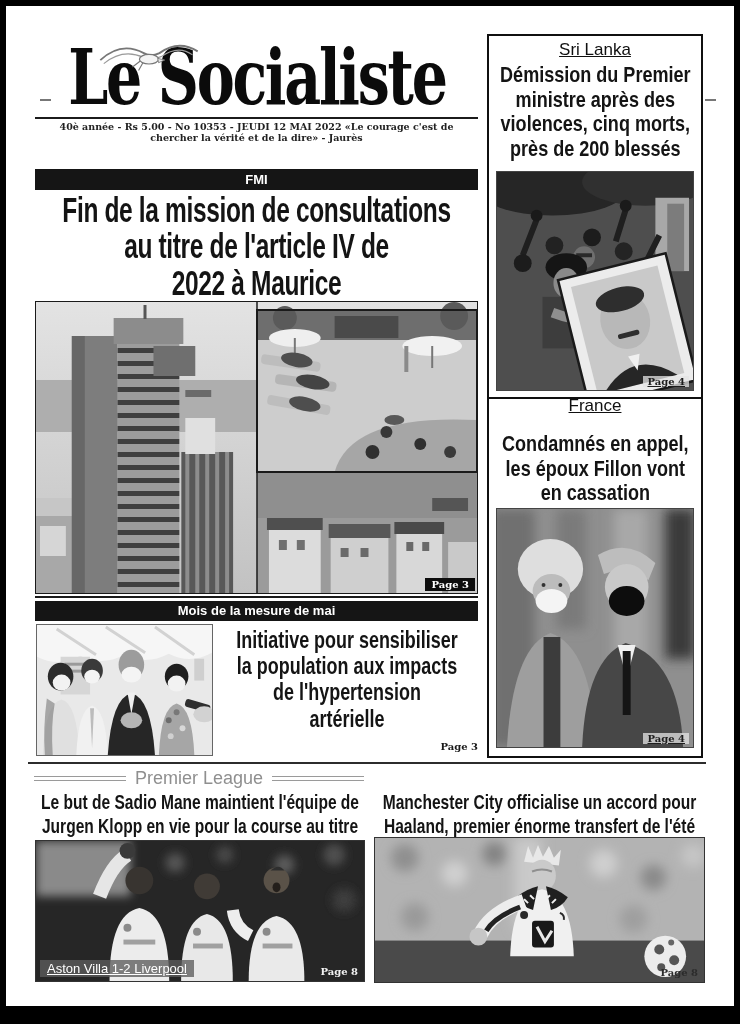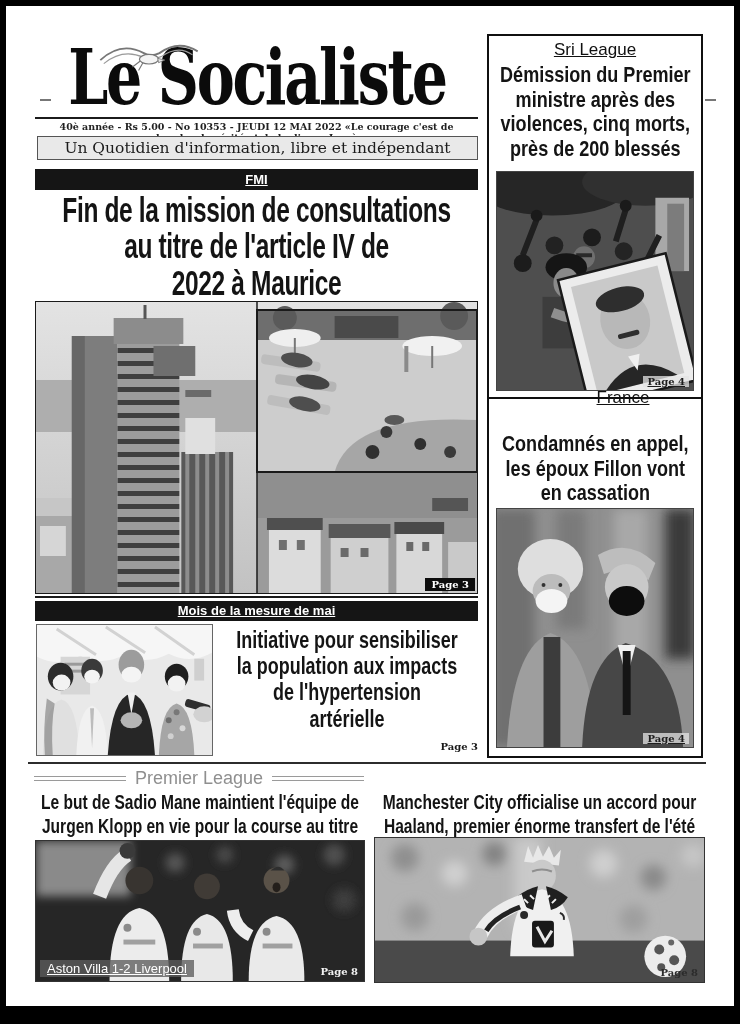--- a/index.html
+++ b/index.html
@@ -17,21 +17,21 @@
       font-family:"DejaVu Serif",serif;font-weight:bold;font-size:76px;line-height:1;
       letter-spacing:-3px;color:#0b0b0b;transform:scaleX(0.75);transform-origin:50% 0;}
   .masthead-rule{left:35px;top:117px;width:443px;height:2px;background:#1b1b1b;}
   .dateline{left:35px;top:121px;width:443px;text-align:center;
       font-family:"DejaVu Serif",serif;font-weight:bold;font-size:9.5px;color:#222;}
   .tagline-box{left:37px;top:136px;width:439px;height:22px;border:1.5px solid #555;
       background:#e9e9e9;text-align:center;font-family:"DejaVu Serif",serif;
       font-size:15.5px;color:#1c1c1c;line-height:22px;}
   
   .bar{background:#151515;color:#fff;text-align:center;font-weight:bold;font-size:13px;}
-  .bar span{text-decoration:underline;}
+  .bar span{}
   .fmi-bar{left:35px;top:169px;width:443px;height:21px;line-height:21px;}
   .mois-bar{left:35px;top:601px;width:443px;height:20px;line-height:20px;}
   
   .hl{font-weight:bold;color:#141414;text-align:center;white-space:pre-line;transform-origin:50% 0;}
   .hl-lead{left:35px;top:192px;width:633px;margin-left:-95px;font-size:35px;line-height:1.04;
       letter-spacing:-0.5px;transform:scaleX(0.70);}
   .hl-health{left:216px;top:627px;width:336px;margin-left:-37px;font-size:23px;line-height:1.14;
       transform:scaleX(0.78);}
   .hl-panel{font-size:22px;line-height:1.12;width:122%;margin-left:-11%;transform:scaleX(0.82);}
   .hl-sport{font-size:21px;line-height:1.12;transform:scaleX(0.74);}
@@ -86,21 +86,20 @@
   <svg class="abs" style="left:88px;top:34px;width:122px;height:40px;z-index:3;" viewBox="0 0 124 46">
     <path d="M6,30 Q30,8 56,22 Q64,27 74,22 Q96,6 118,20" fill="none" stroke="#777" stroke-width="2.2"></path>
     <path d="M10,34 Q32,16 56,27 Q64,31 76,26 Q96,12 112,24" fill="none" stroke="#9a9a9a" stroke-width="1.3"></path>
     <ellipse cx="62" cy="29" rx="11" ry="5.5" fill="#f4f4f4" stroke="#777" stroke-width="1.4"></ellipse>
     <path d="M72,28 l8,2 l-7,3 z" fill="#e8e8e8" stroke="#777" stroke-width="1"></path>
     <path d="M52,31 l-9,7 M55,33 l-5,9" stroke="#777" stroke-width="1.3" fill="none"></path>
   </svg>
   <div class="abs masthead-title">Le Socialiste</div>
   <div class="abs masthead-rule"></div>
   <div class="abs dateline">40è année - Rs 5.00 - No 10353 - JEUDI 12 MAI 2022   «Le courage c'est de chercher la vérité et de la dire» - Jaurès</div>
-  <div class="abs tagline-box">Un Quotidien d'information, libre et indépendant</div>
 
   <div class="abs bar fmi-bar">
     <span>FMI</span>
   </div>
   <div class="abs hl hl-lead">Fin de la mission de consultations
 au titre de l'article IV de
 2022 à Maurice</div>
 
   <div class="abs photo main-photo">
     <svg viewBox="0 0 443 291" preserveAspectRatio="none">
@@ -222,21 +221,21 @@
     </svg>
   </div>
   <div class="abs hl hl-health">Initiative pour sensibiliser
 la population aux impacts
 de l'hypertension
 artérielle</div>
   <div class="abs health-pageref pageref-serif">Page 3</div>
 
   <div class="abs right-panel">
     <div class="abs panel-kicker" style="top:4px;">
-      <span>Sri League</span>
+      <span>Sri Lanka</span>
     </div>
     <div class="abs hl hl-panel" style="top:27px;">Démission du Premier
 ministre après des
 violences, cinq morts,
 près de 200 blessés</div>
     <div class="abs photo sl-photo">
       <svg viewBox="0 0 198 220" preserveAspectRatio="none">
         <rect width="198" height="220" fill="#4e4e4e"></rect>
         <ellipse cx="56" cy="16" rx="76" ry="28" fill="#262626"></ellipse>
         <ellipse cx="150" cy="10" rx="64" ry="24" fill="#303030"></ellipse>
@@ -261,21 +260,21 @@
           <ellipse cx="132" cy="150" rx="25" ry="29" fill="#b8b8b8"></ellipse>
           <ellipse cx="132" cy="128" rx="25" ry="12" fill="#2e2e2e"></ellipse>
           <rect x="121" y="162" width="22" height="5" rx="2" fill="#2e2e2e"></rect>
           <path d="M94,216 q38,-38 76,0 z" fill="#262626"></path>
           <path d="M126,186 l12,0 l-6,16 z" fill="#f0f0f0"></path>
         </g>
       </svg>
       <span class="chip-light">Page 4</span>
     </div>
     <div class="abs panel-divider"></div>
-    <div class="abs panel-kicker" style="top:352px;padding-left:28px;">
+    <div class="abs panel-kicker" style="top:360px;">
       <span>France</span>
     </div>
     <div class="abs hl hl-panel" style="top:396px;">Condamnés en appel,
 les époux Fillon vont
 en cassation</div>
     <div class="abs photo fr-photo">
       <svg viewBox="0 0 198 238" preserveAspectRatio="none">
         <defs>
             <filter id="bl1" x="-30%" y="-30%" width="160%" height="160%">
               <feGaussianBlur stdDeviation="6"></feGaussianBlur>

